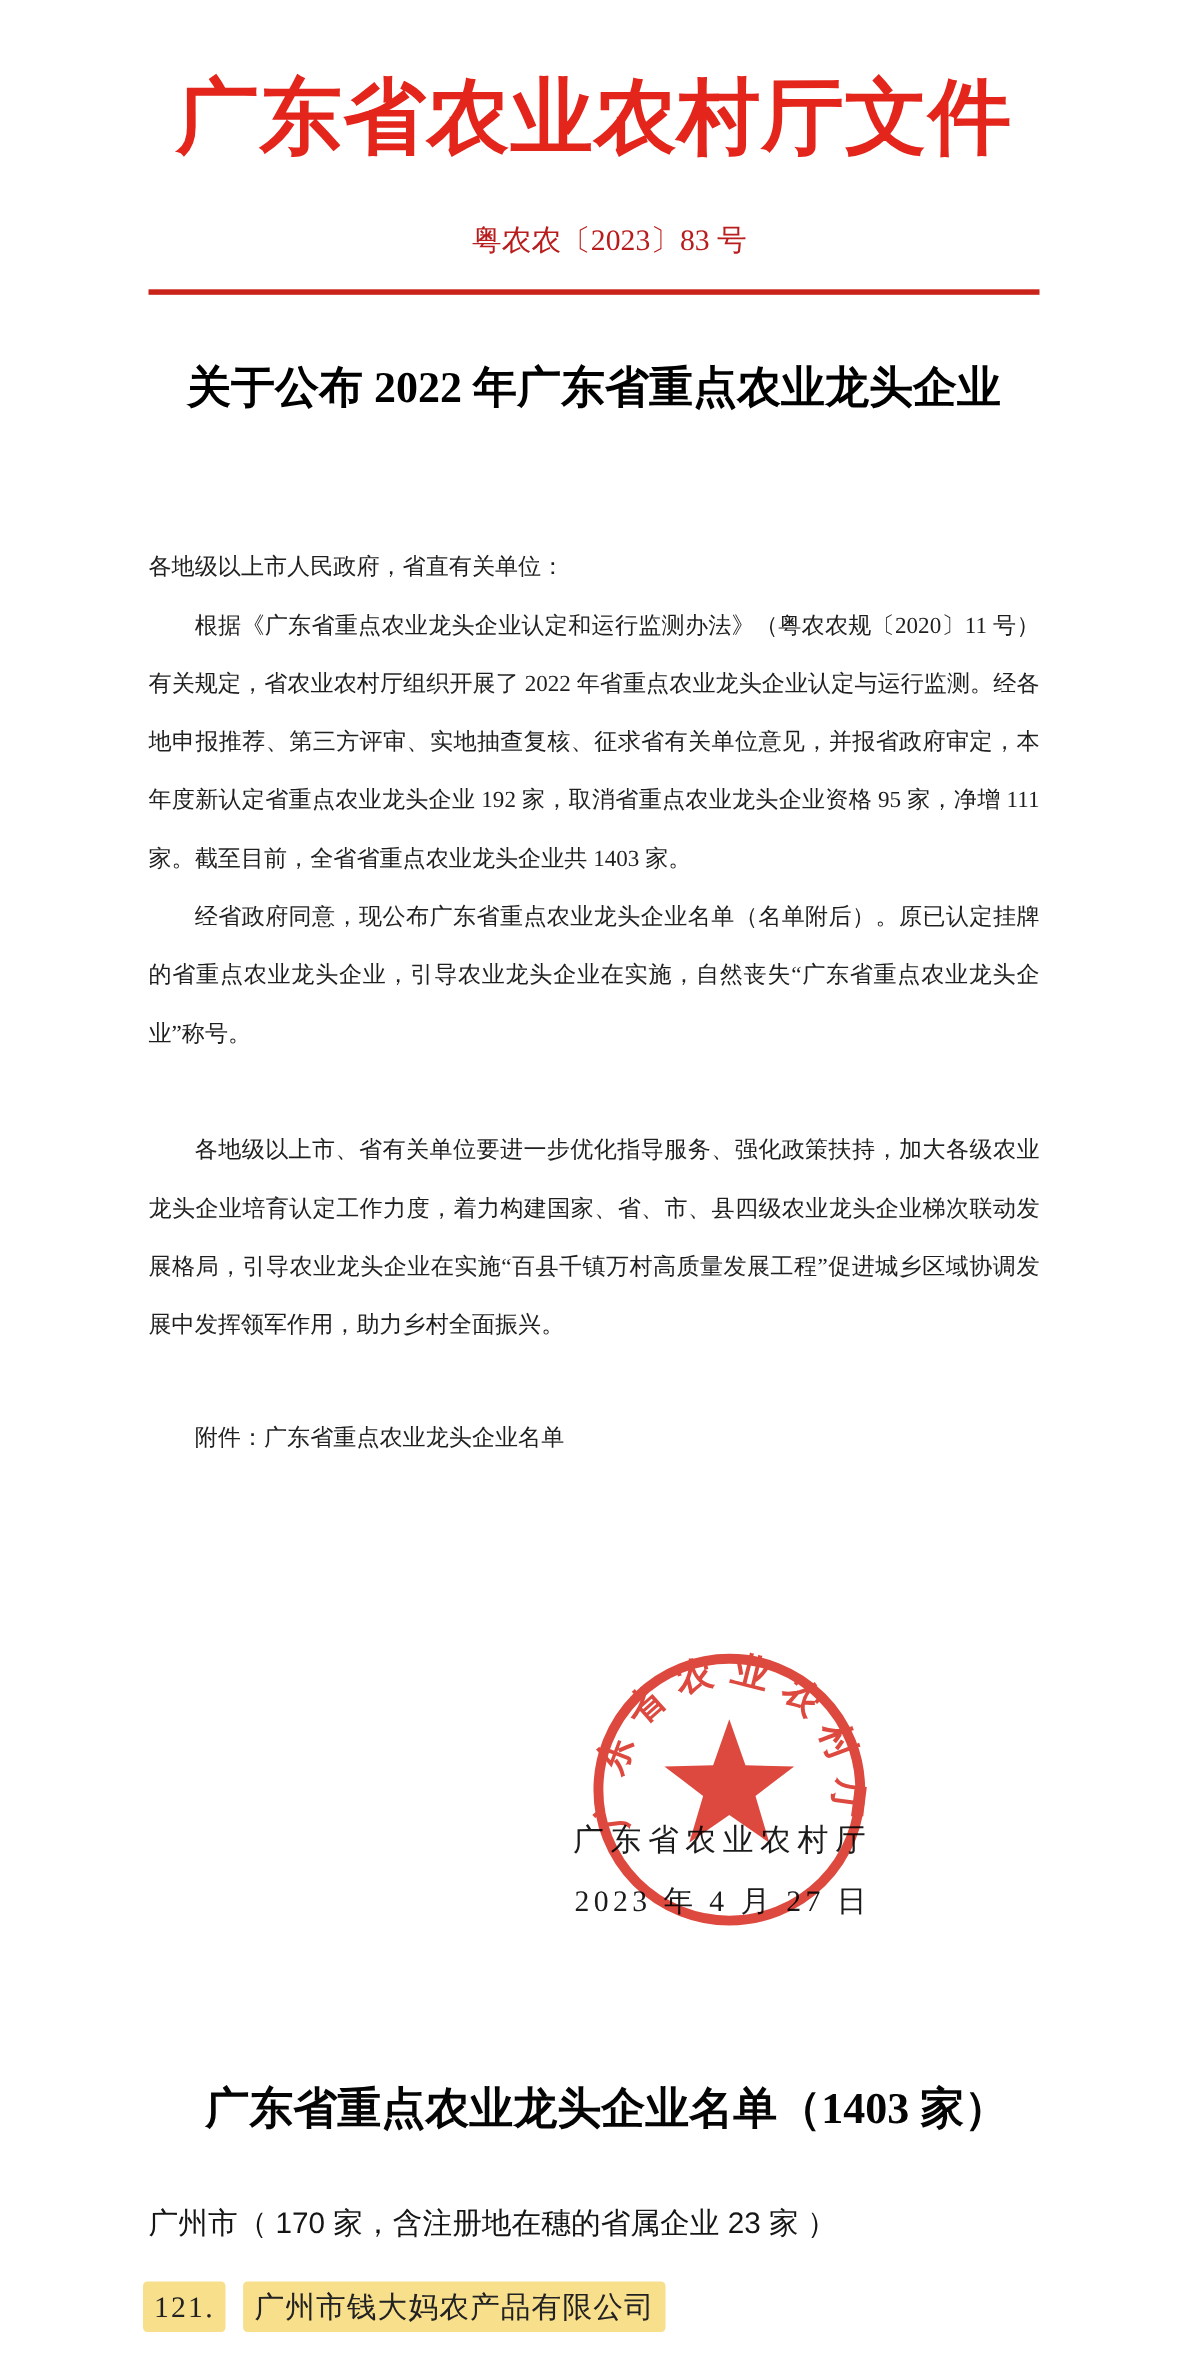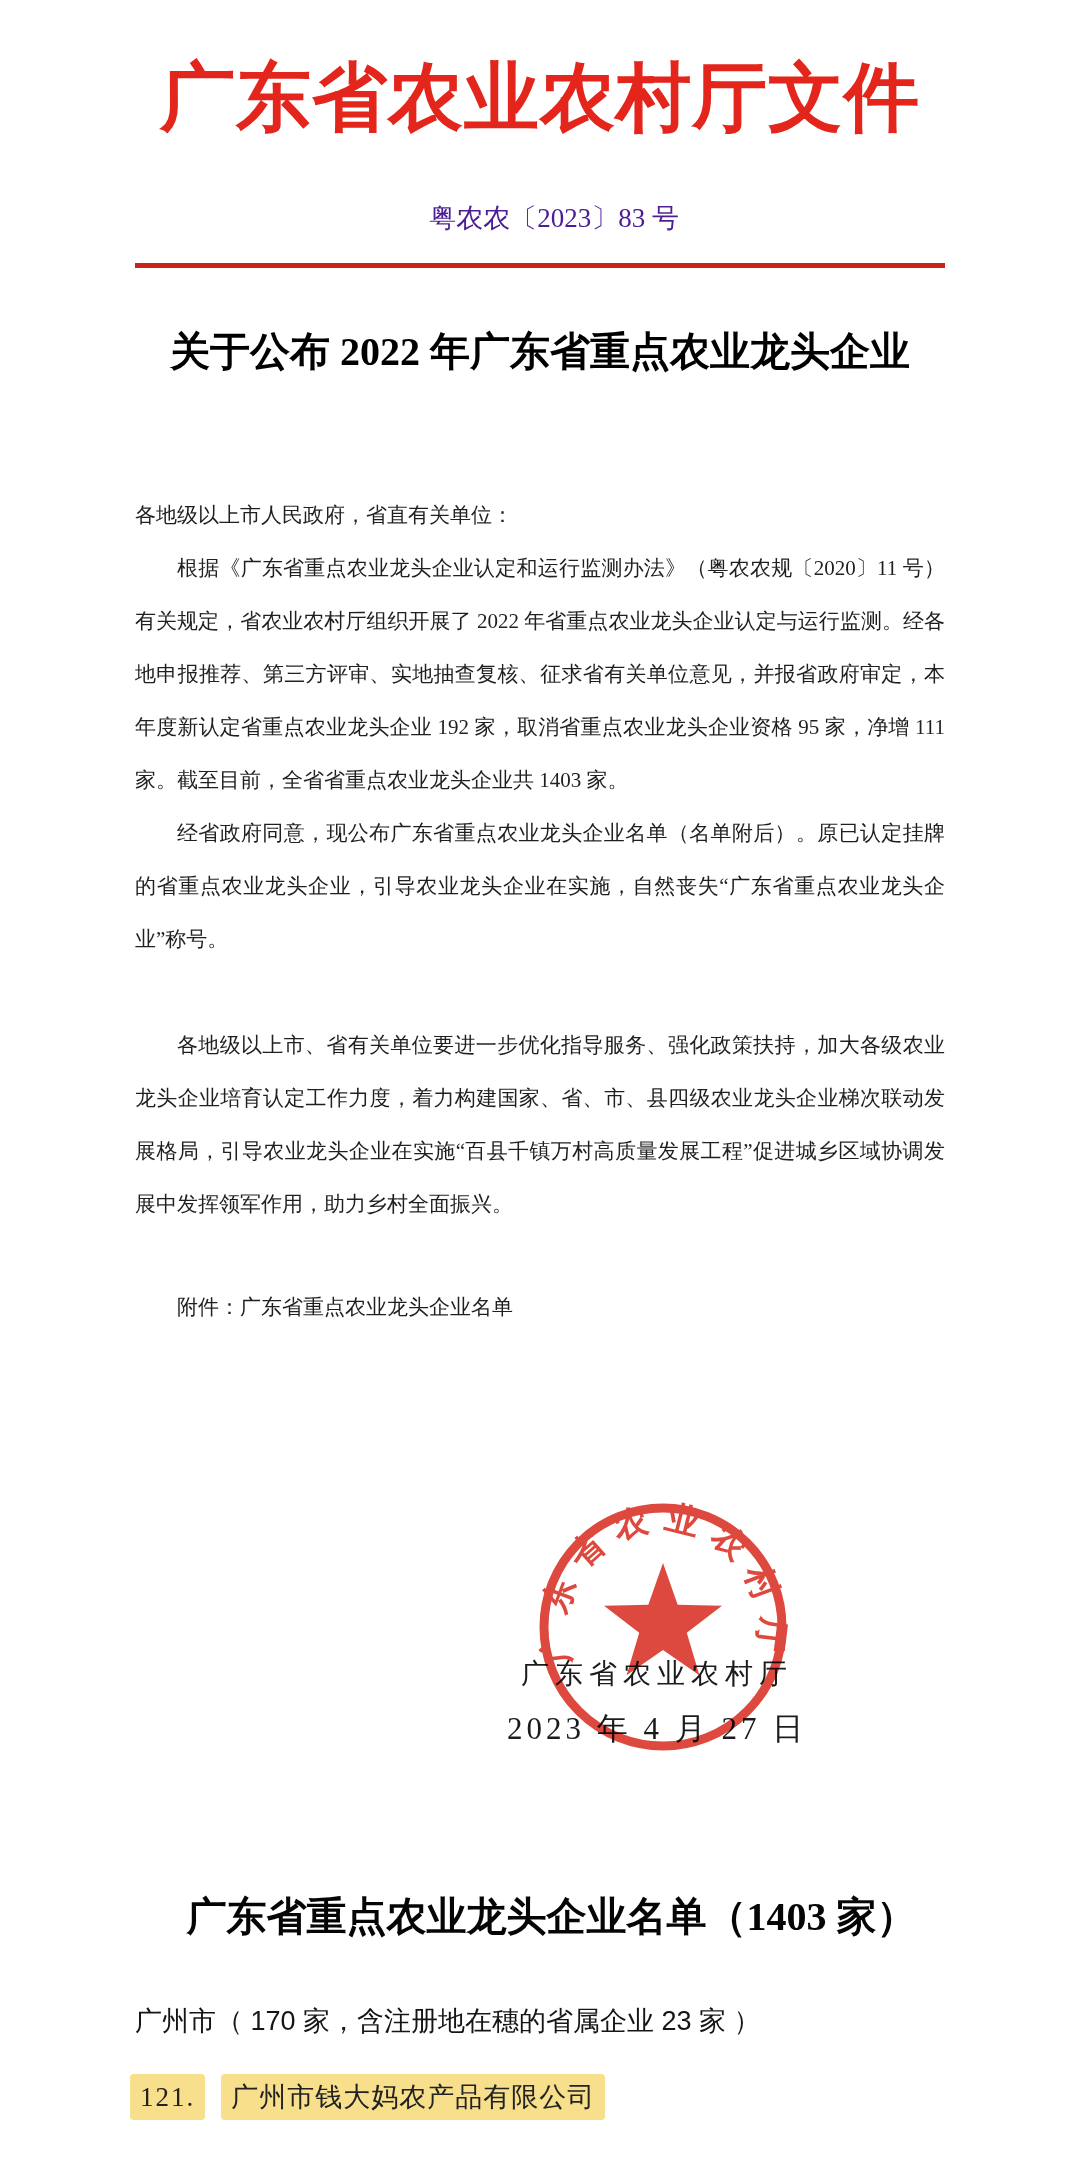--- a/index.html
+++ b/index.html
@@ -9,39 +9,39 @@
     width: 1080px;
     height: 2158px;
     margin: 0 auto;
     background: #ffffff;
     font-family: "Liberation Serif", "DejaVu Serif", serif;
     color: #1d1d1d;
     overflow: hidden;
   }
   .agency-title {
     position: absolute;
-    top: 48px;
+    top: 58px;
     left: 0;
     width: 100%;
     text-align: center;
     font-size: 75px;
     font-weight: bold;
     letter-spacing: 1px;
     color: #e4251c;
     line-height: 100px;
     white-space: nowrap;
   }
   .doc-number {
     position: absolute;
     top: 198px;
     left: 0;
     width: 100%;
     text-align: center;
     font-size: 27px;
-    color: #4c1d95;
+    color: #b91c1c;
     line-height: 40px;
     padding-left: 28px;
   }
   .red-divider {
     position: absolute;
     top: 263px;
     left: 135px;
     width: 810px;
     height: 5px;
     background: #c9231a;
@@ -73,21 +73,21 @@
   .attachment { margin-top: 50px !important; text-indent: 2em; }
   .sign-block {
     position: absolute;
     top: 1646px;
     left: 437px;
     width: 440px;
     text-align: center;
     color: #1b1b1b;
   }
   .sign-agency { font-size: 28px; line-height: 55px; letter-spacing: 6px; }
-  .sign-date { font-size: 31px; line-height: 55px; letter-spacing: 4px; }
+  .sign-date { font-size: 27px; line-height: 55px; letter-spacing: 4px; }
   .seal {
     position: absolute;
     top: 1492px;
     left: 528px;
     width: 270px;
     height: 270px;
     opacity: 0.88;
     mix-blend-mode: multiply;
     pointer-events: none;
   }

